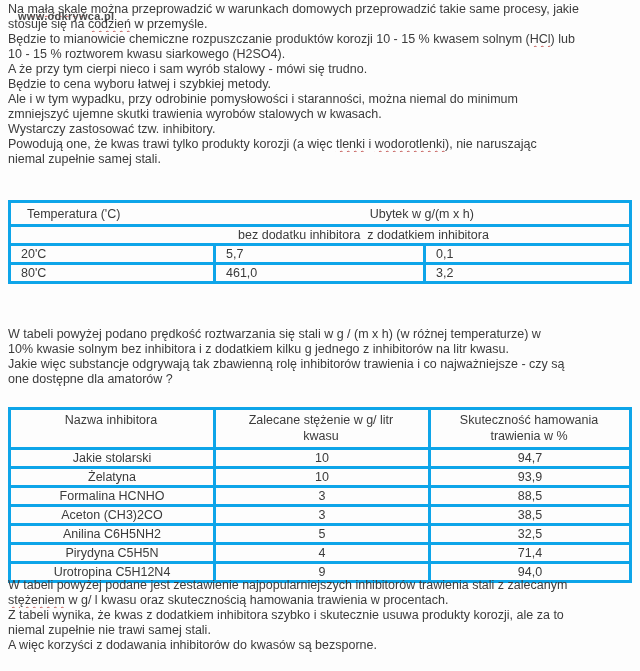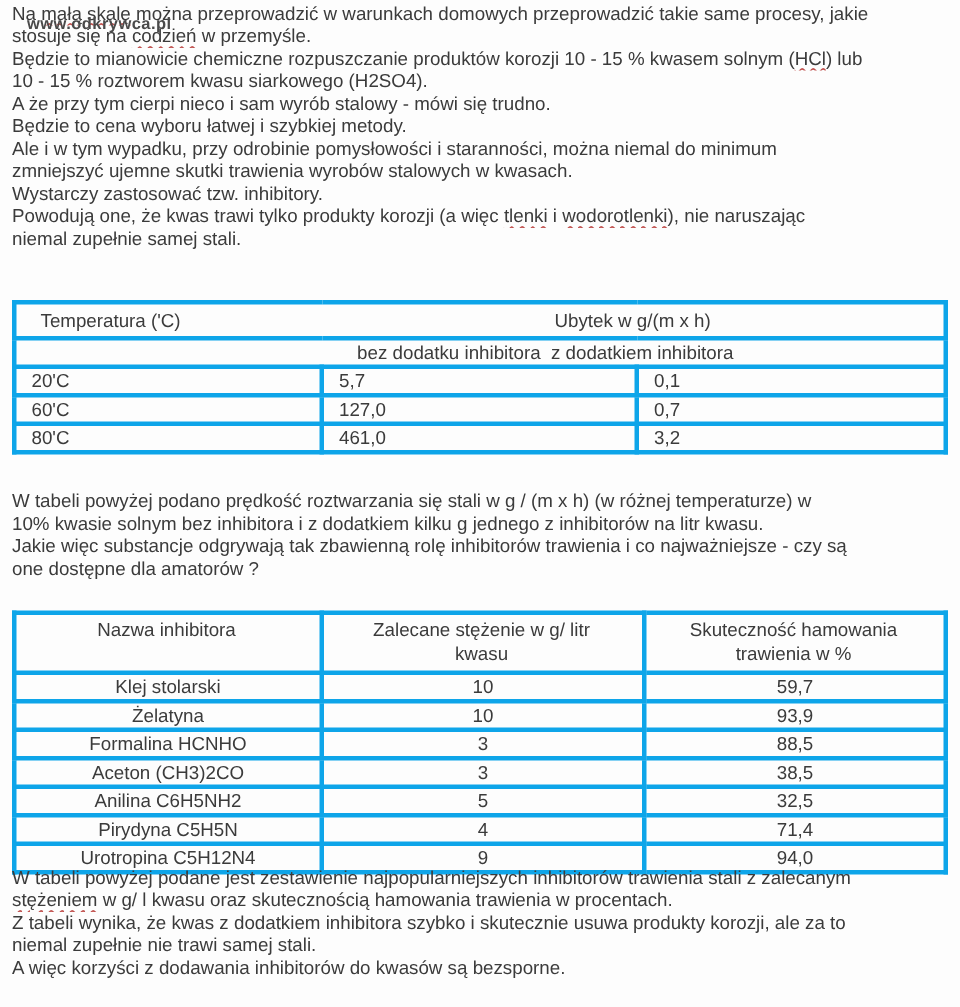--- a/index.html
+++ b/index.html
@@ -77,25 +77,20 @@
         <td colspan="3">bez dodatku inhibitora  z dodatkiem inhibitora</td>
       </tr>
     </tbody>
     <tbody>
         <tr>
           <td>20'C</td>
           <td>5,7</td>
           <td>0,1</td>
         </tr>
         <tr>
-          <td>60'C</td>
-          <td>127,0</td>
-          <td>0,7</td>
-        </tr>
-        <tr>
           <td>80'C</td>
           <td>461,0</td>
           <td>3,2</td>
         </tr>
       </tbody>
   </table>
 
   <div class="para" style="top:327px;">
       <div class="tl"><span>W tabeli powyżej podano prędkość roztwarzania się stali w g / (m x h) (w różnej temperaturze) w</span></div>
       <div class="tl"><span>10% kwasie solnym bez inhibitora i z dodatkiem kilku g jednego z inhibitorów na litr kwasu.</span></div>
@@ -113,23 +108,23 @@
       <tr class="r-h">
         <td>Nazwa inhibitora</td>
         <td>Zalecane stężenie w g/ litr
 kwasu</td>
         <td>Skuteczność hamowania
 trawienia w %</td>
       </tr>
     </tbody>
     <tbody>
         <tr>
-          <td>Klej stolarski</td>
+          <td>Jakie stolarski</td>
           <td>10</td>
-          <td>59,7</td>
+          <td>94,7</td>
         </tr>
         <tr>
           <td>Żelatyna</td>
           <td>10</td>
           <td>93,9</td>
         </tr>
         <tr>
           <td>Formalina HCNHO</td>
           <td>3</td>
           <td>88,5</td>

